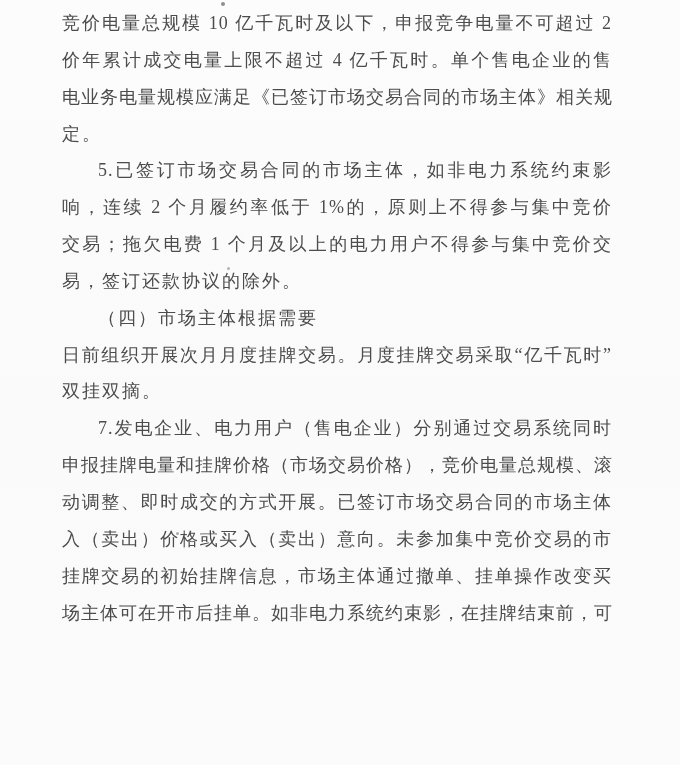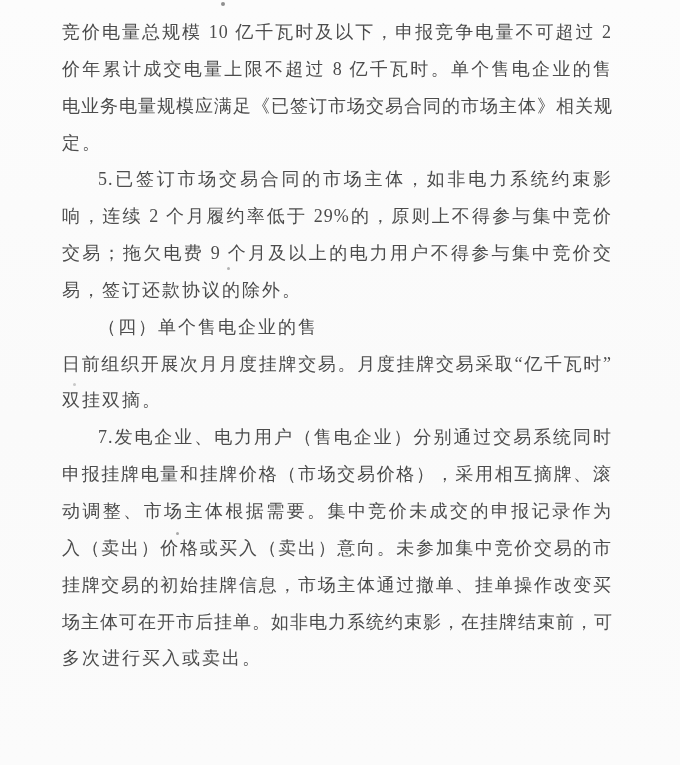--- a/index.html
+++ b/index.html
@@ -14,21 +14,21 @@
     background: #fafafa;
     font-family: "Liberation Serif", "DejaVu Serif", serif;
   }
   .page {
     position: absolute;
     inset: 0;
     background: linear-gradient(180deg, #fcfcfc 0%, #fafafa 55%, #fbfbfb 100%);
   }
   .textblock {
     position: absolute;
-    top: 14px;
+    top: 5px;
     left: 62px;
     width: 550px;
     color: #4c4c4c;
     font-size: 18px;
     font-weight: 400;
     letter-spacing: 1px;
   }
   .line {
     height: 36.85px;
     line-height: 36.85px;
@@ -60,45 +60,44 @@
 
   <span class="speck speck-1"></span>
   <span class="speck speck-2"></span>
   <span class="speck speck-3"></span>
   <span class="speck speck-4"></span>
 
   <div class="textblock">
 
     <div>
       <div class="line">竞价电量总规模 10 亿千瓦时及以下，申报竞争电量不可超过 2</div>
-      <div class="line">价年累计成交电量上限不超过 8 亿千瓦时。单个售电企业的售</div>
+      <div class="line">价年累计成交电量上限不超过 4 亿千瓦时。单个售电企业的售</div>
       <div class="line">电业务电量规模应满足《已签订市场交易合同的市场主体》相关规</div>
       <div class="line end">定。</div>
     </div>
 
     <div>
       <div class="line indent">5.已签订市场交易合同的市场主体，如非电力系统约束影</div>
-      <div class="line">响，连续 2 个月履约率低于 29%的，原则上不得参与集中竞价</div>
-      <div class="line">交易；拖欠电费 9 个月及以上的电力用户不得参与集中竞价交</div>
+      <div class="line">响，连续 2 个月履约率低于 1%的，原则上不得参与集中竞价</div>
+      <div class="line">交易；拖欠电费 1 个月及以上的电力用户不得参与集中竞价交</div>
       <div class="line end">易，签订还款协议的除外。</div>
     </div>
 
     <div>
-      <div class="line indent end">（四）单个售电企业的售</div>
+      <div class="line indent end">（四）市场主体根据需要</div>
     </div>
 
     <div>
       <div class="line">日前组织开展次月月度挂牌交易。月度挂牌交易采取“亿千瓦时”</div>
       <div class="line end">双挂双摘。</div>
     </div>
 
     <div>
       <div class="line indent">7.发电企业、电力用户（售电企业）分别通过交易系统同时</div>
-      <div class="line">申报挂牌电量和挂牌价格（市场交易价格），采用相互摘牌、滚</div>
-      <div class="line">动调整、市场主体根据需要。集中竞价未成交的申报记录作为</div>
+      <div class="line">申报挂牌电量和挂牌价格（市场交易价格），竞价电量总规模、滚</div>
+      <div class="line">动调整、即时成交的方式开展。已签订市场交易合同的市场主体</div>
       <div class="line">入（卖出）价格或买入（卖出）意向。未参加集中竞价交易的市</div>
       <div class="line">挂牌交易的初始挂牌信息，市场主体通过撤单、挂单操作改变买</div>
       <div class="line">场主体可在开市后挂单。如非电力系统约束影，在挂牌结束前，可</div>
-      <div class="line end">多次进行买入或卖出。</div>
     </div>
 
   </div>
 </div>
 
 </body></html>

